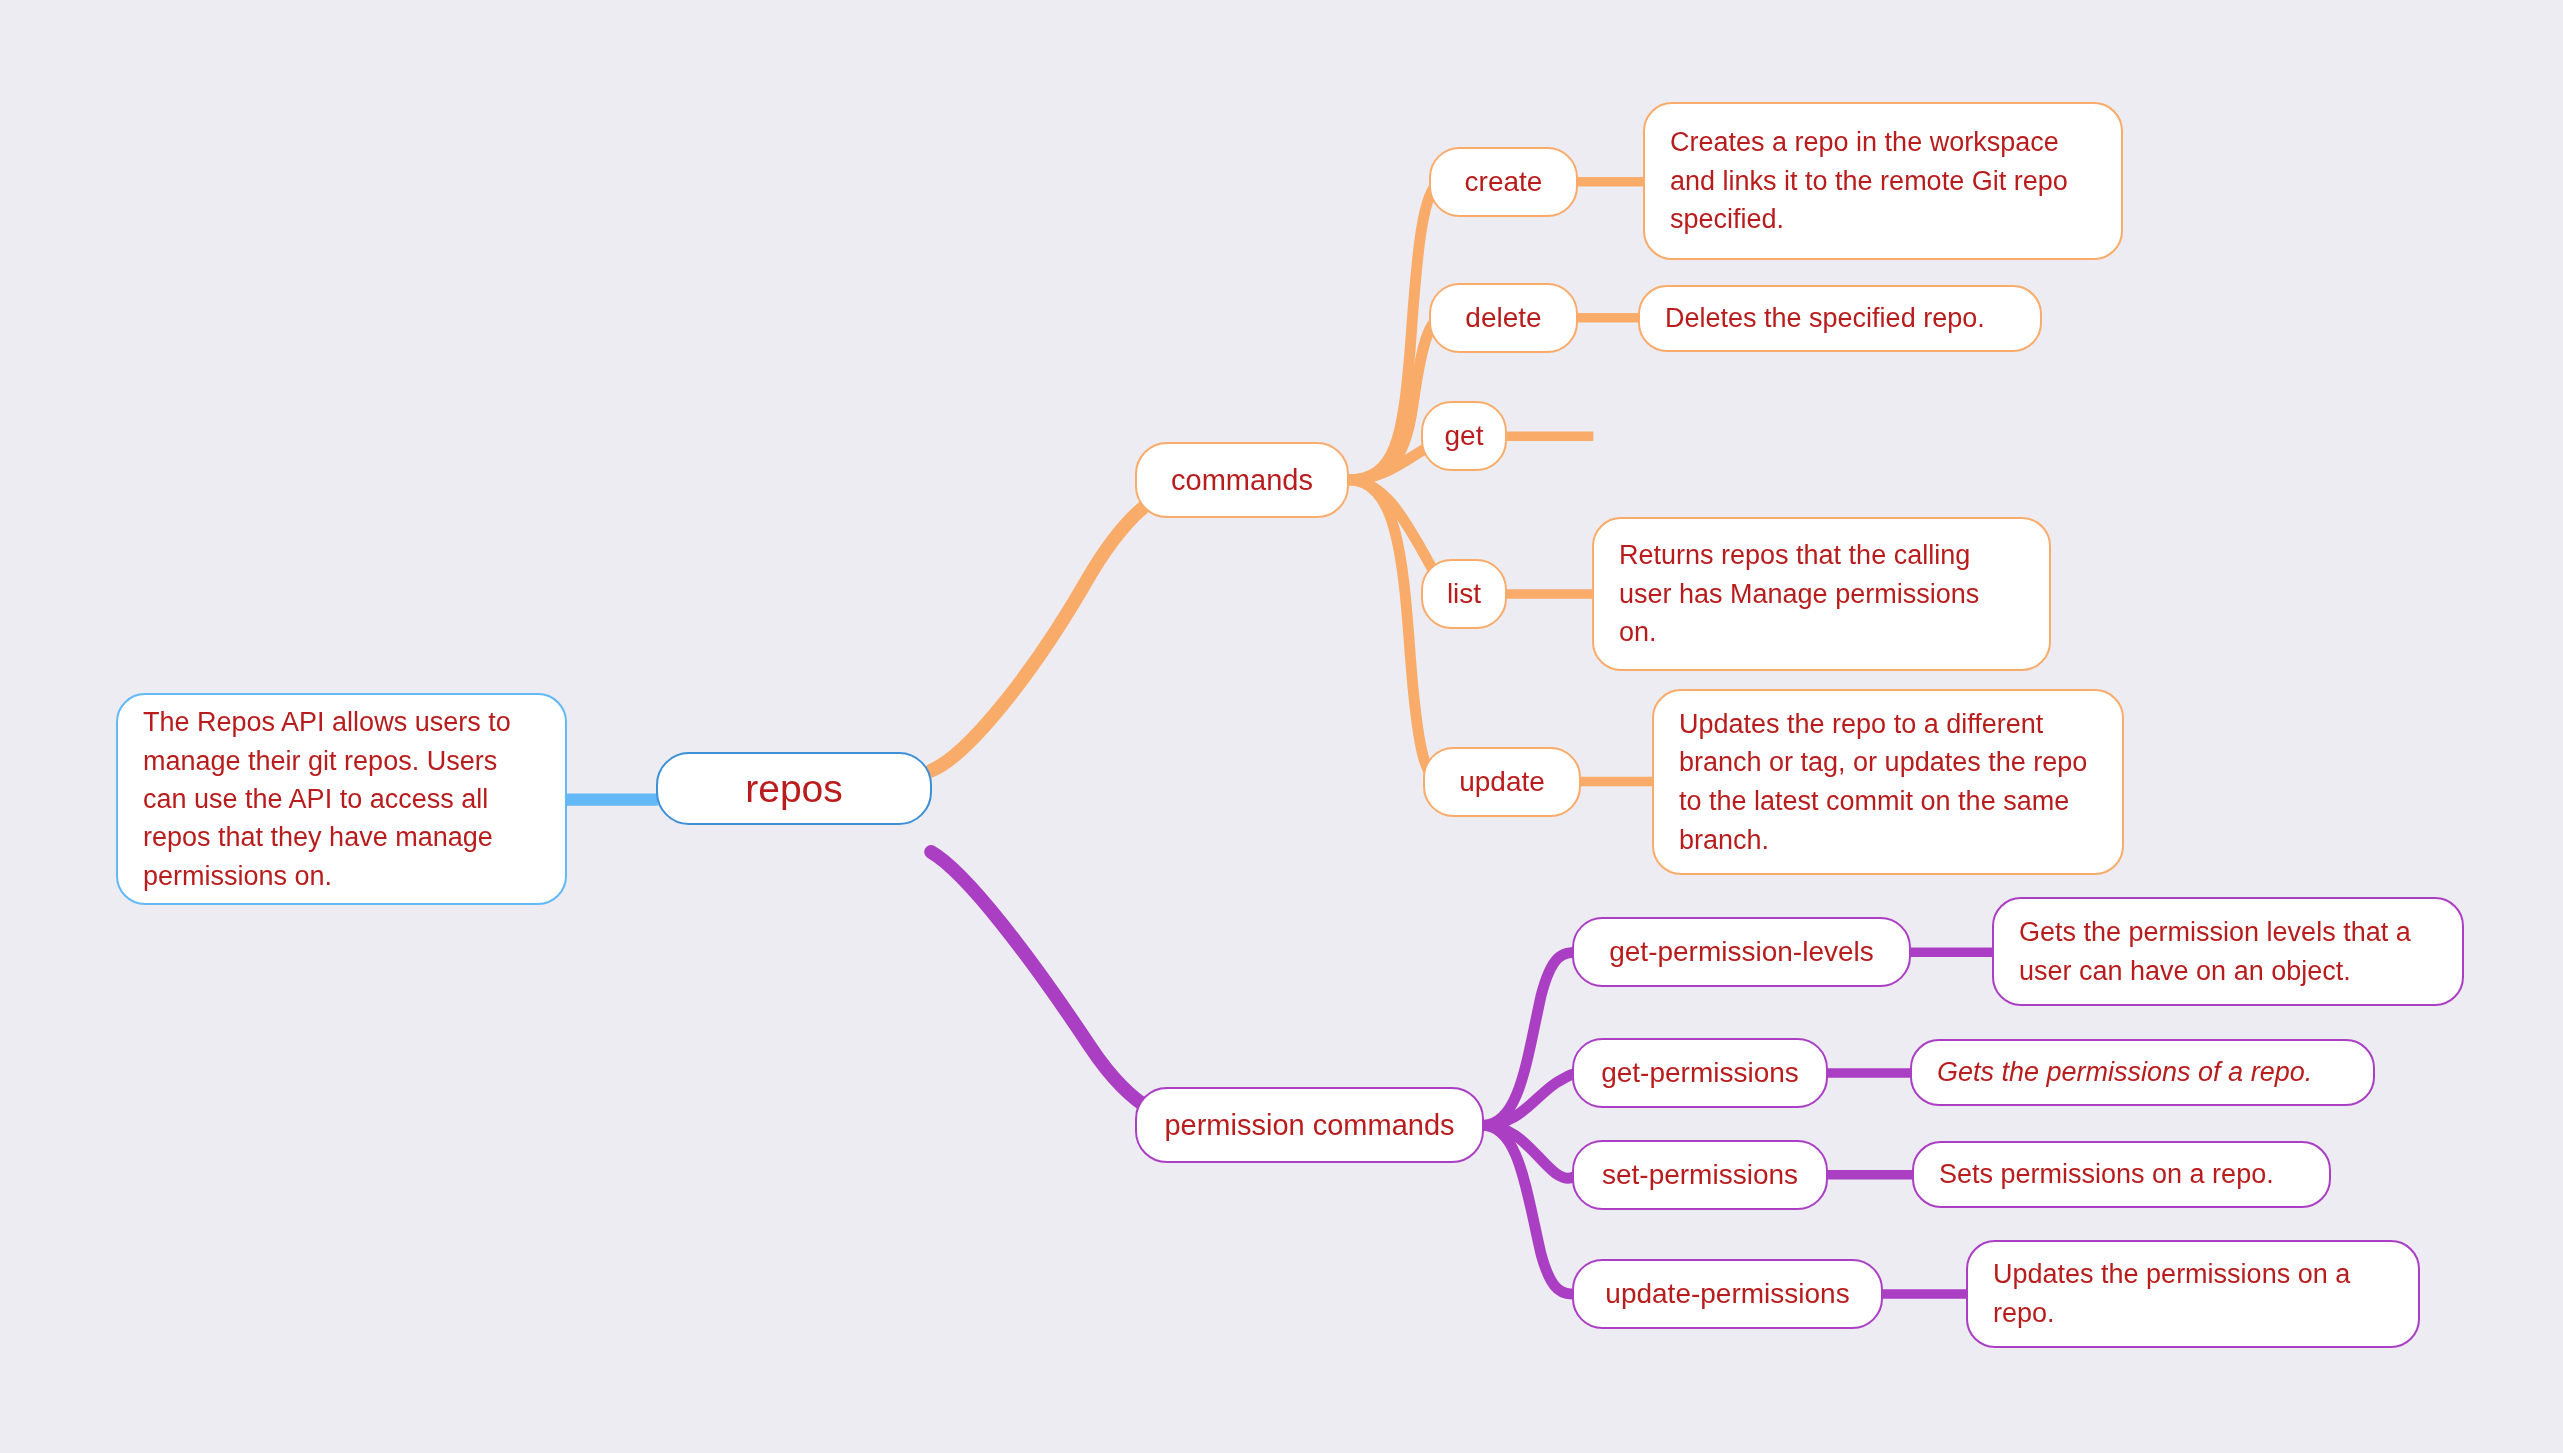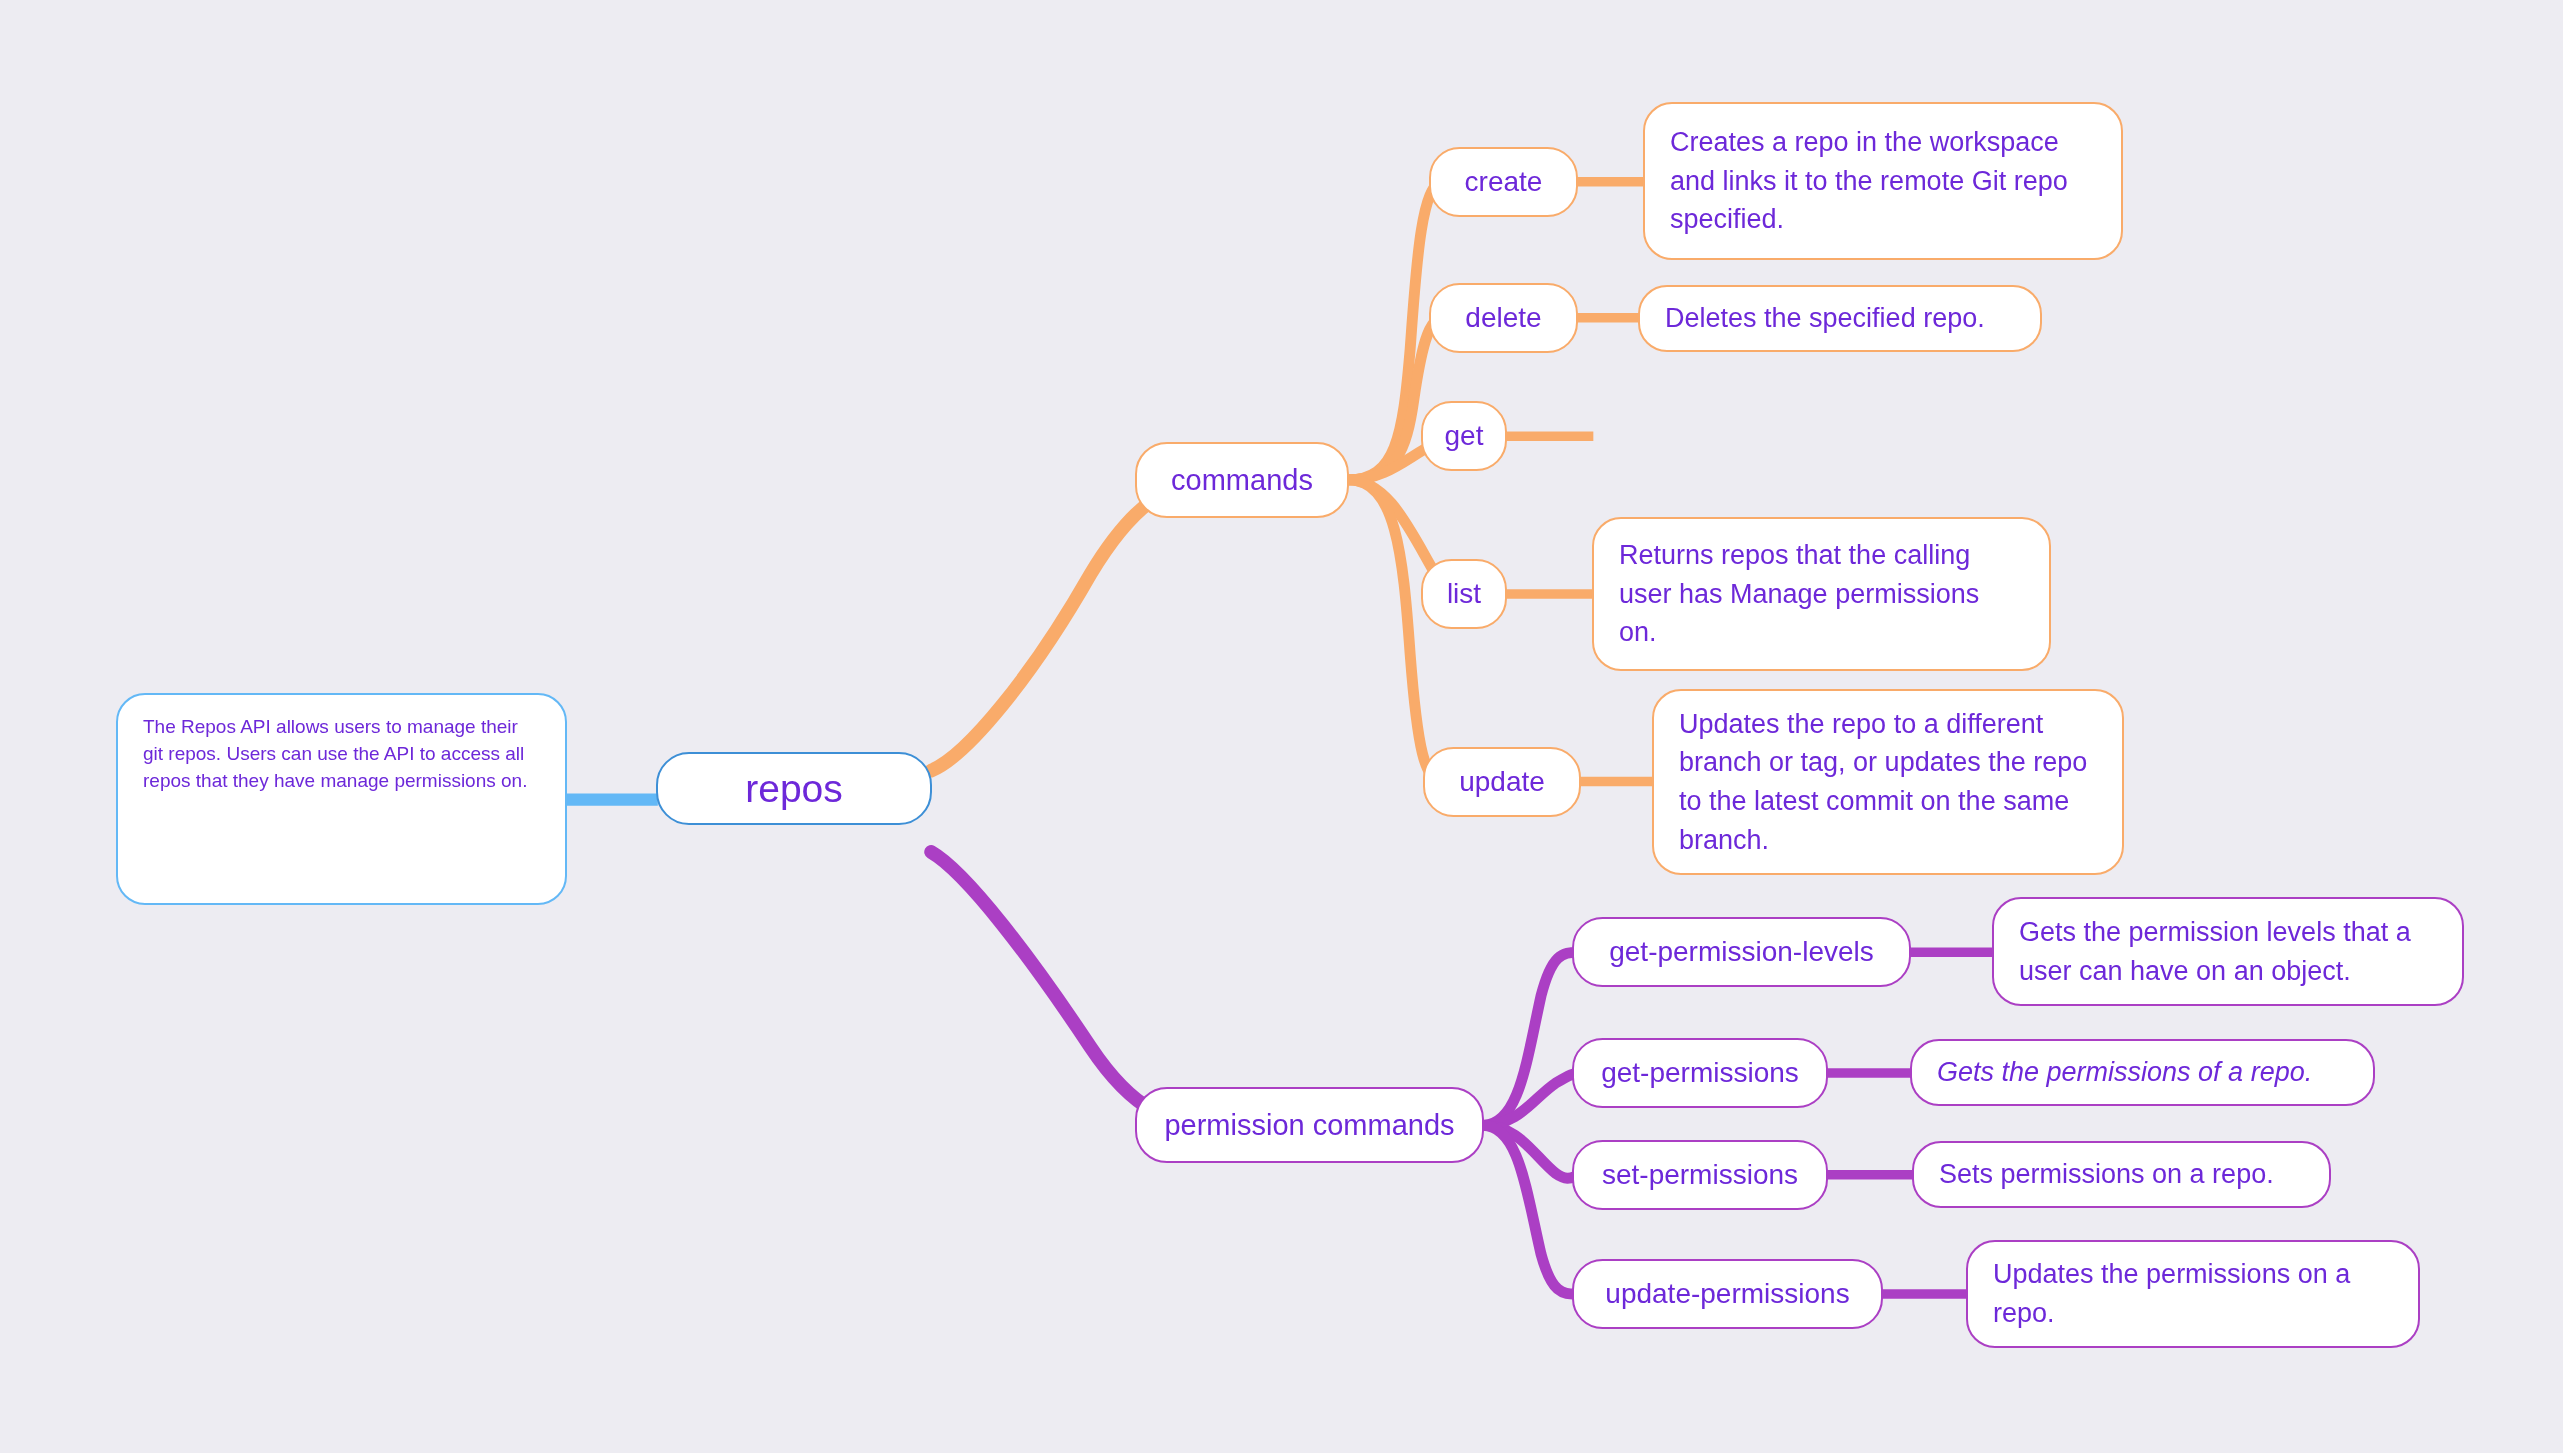--- a/index.html
+++ b/index.html
@@ -22,34 +22,34 @@
     height: 1454px;
     pointer-events: none;
   }
   .node {
     position: absolute;
     box-sizing: border-box;
     background: #ffffff;
     border-radius: 33px;
     display: flex;
     align-items: center;
-    color: #6d28d9;
+    color: #b91c1c;
     z-index: 2;
   }
   .node.center {
     border: 2.2px solid #3d8fd6;
     justify-content: center;
     font-size: 39px;
   }
   .node.desc-root {
     border: 2.9px solid #63b8f6;
-    font-size: 19px;
+    font-size: 27px;
     line-height: 1.42;
     padding: 19px 25px;
-    align-items: flex-start;
+    align-items: center;
     border-radius: 29px;
   }
   .node.branch-orange {
     border: 2.9px solid #f9ab6a;
     justify-content: center;
     font-size: 29px;
     border-radius: 32px;
   }
   .node.branch-purple {
     border: 2.9px solid #ab3fc4;

